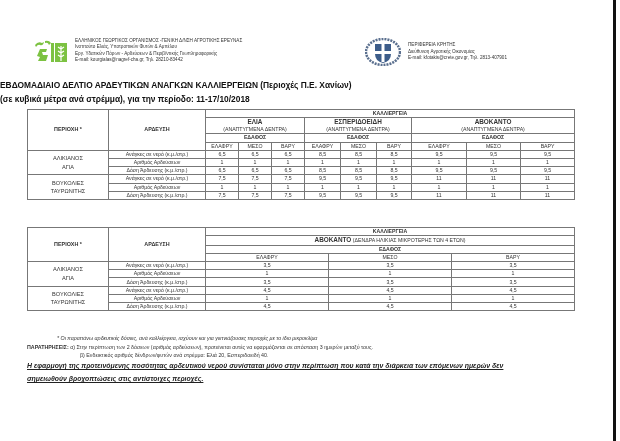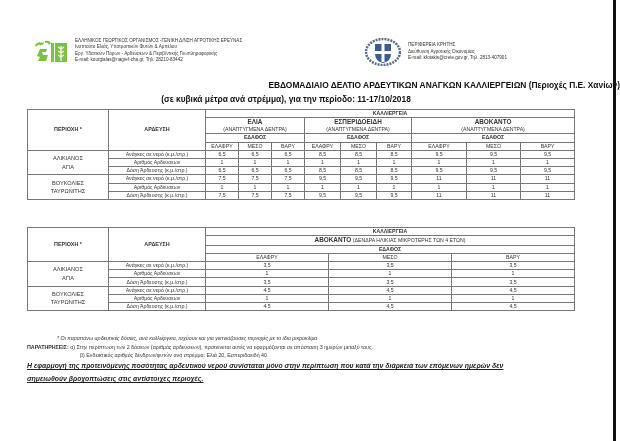--- a/index.html
+++ b/index.html
@@ -8,22 +8,22 @@
     background: #ffffff; font-family: "Liberation Sans", sans-serif; color: #222;
   }
   .right-bar { position: absolute; left: 613px; top: 0; width: 3px; height: 441px; background: #111; }
 
   .hdr-left { position: absolute; left: 34px; top: 38px; display: flex; align-items: center; }
   .hdr-right { position: absolute; left: 365px; top: 38px; display: flex; align-items: center; }
   .hdr-text { font-size: 4.6px; line-height: 6.4px; color: #333; margin-left: 7px; white-space: nowrap; }
   .logo-elgo { width: 34px; height: 24px; }
   .logo-crest { width: 36px; height: 28px; }
 
-  .title { position: absolute; left: 0; width: 620px; text-align: right; font-weight: bold; font-size: 8.4px; top: 80px; color: #111; }
-  .subtitle { position: absolute; left: 0; width: 572px; text-align: center; font-weight: bold; font-size: 8.4px; top: 94px; color: #111; }
+  .title { position: absolute; left: 0; width: 620px; text-align: left; font-weight: bold; font-size: 8.4px; top: 80px; color: #111; }
+  .subtitle { position: absolute; left: 0; width: 572px; text-align: left; font-weight: bold; font-size: 8.4px; top: 94px; color: #111; }
 
   table.t { position: absolute; left: 27px; border-collapse: collapse; table-layout: fixed; font-size: 5.2px; color: #333; }
   table.t td { border: 0.7px solid #777; text-align: center; padding: 0; height: 7.2px; line-height: 7px; overflow: hidden; white-space: nowrap; }
   table.t td.bold { font-weight: bold; }
   table.t td.crop { font-weight: bold; font-size: 6.4px; line-height: 8px; }
   table.t td.sub { font-size: 5.2px; }
   table.t td.region { font-size: 5.6px; line-height: 8.5px; white-space: normal; }
   table.t td.hdrcell { font-weight: bold; font-size: 5.4px; }
   table.t tr.thick-top td { border-top: 1.6px solid #222; }
   table.t { border: 1.2px solid #444; }

